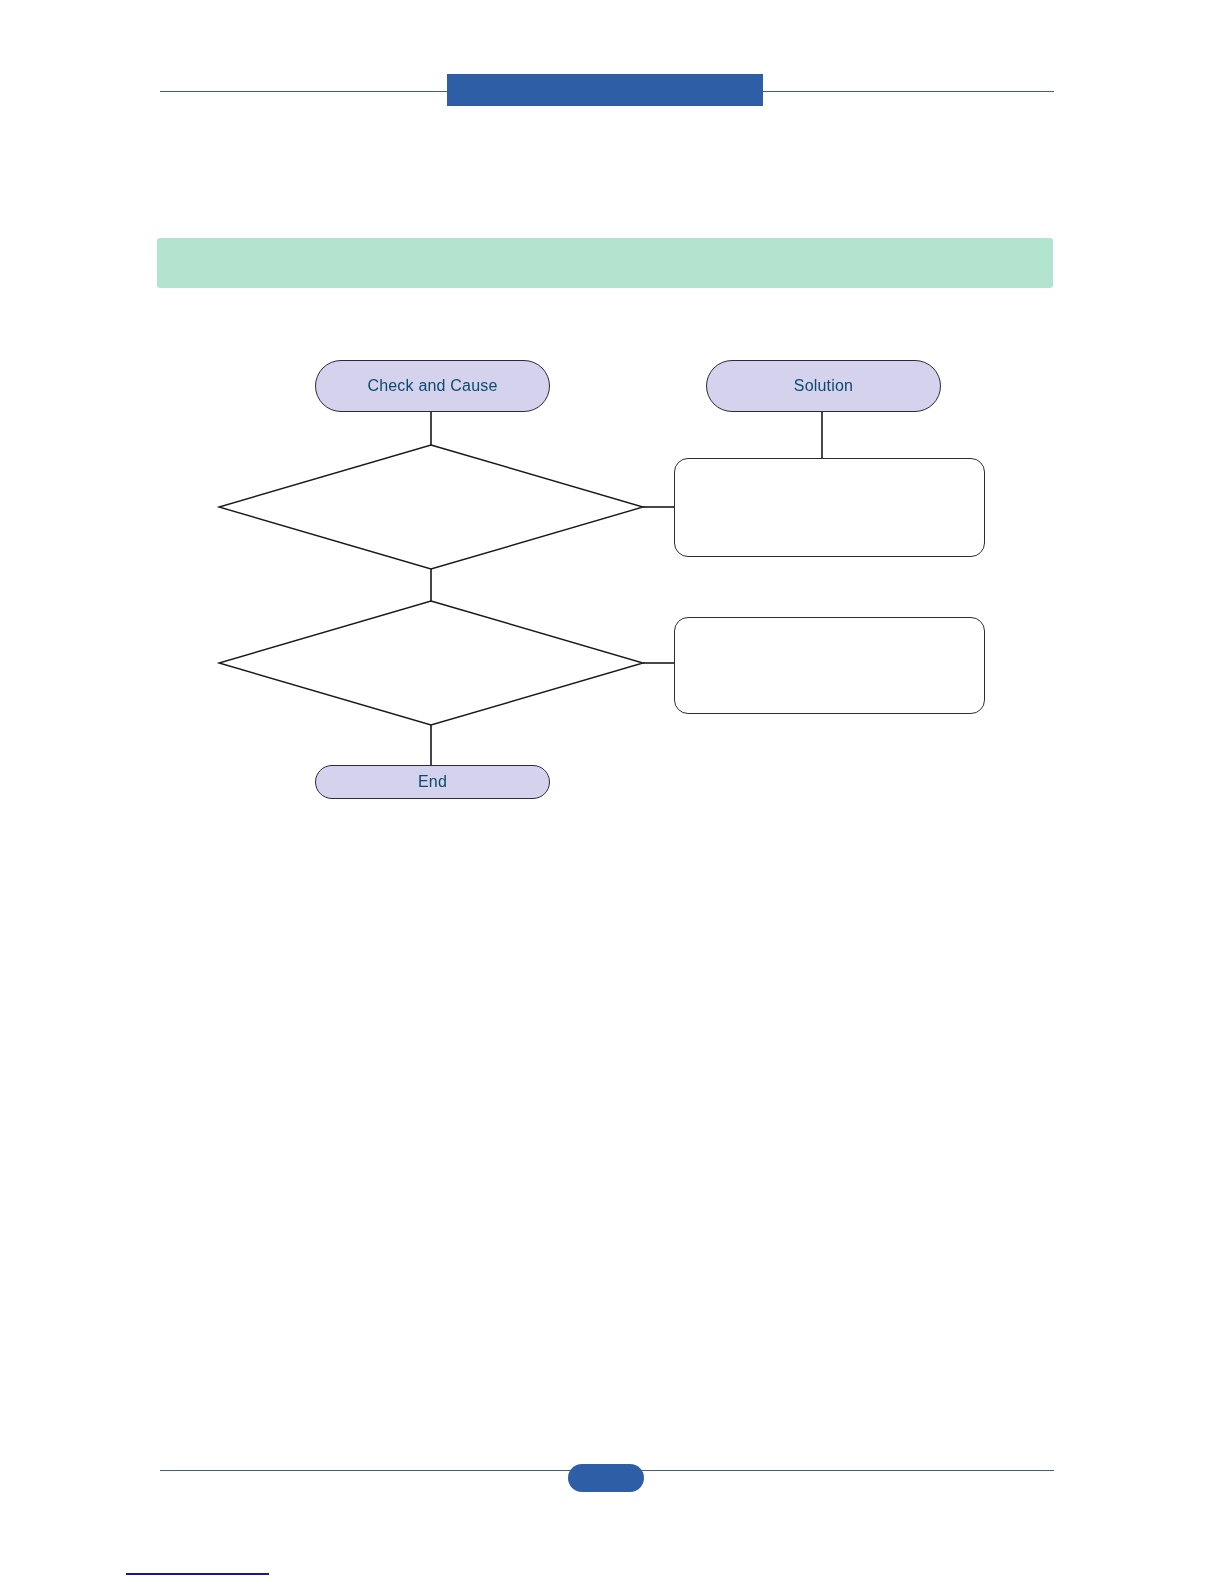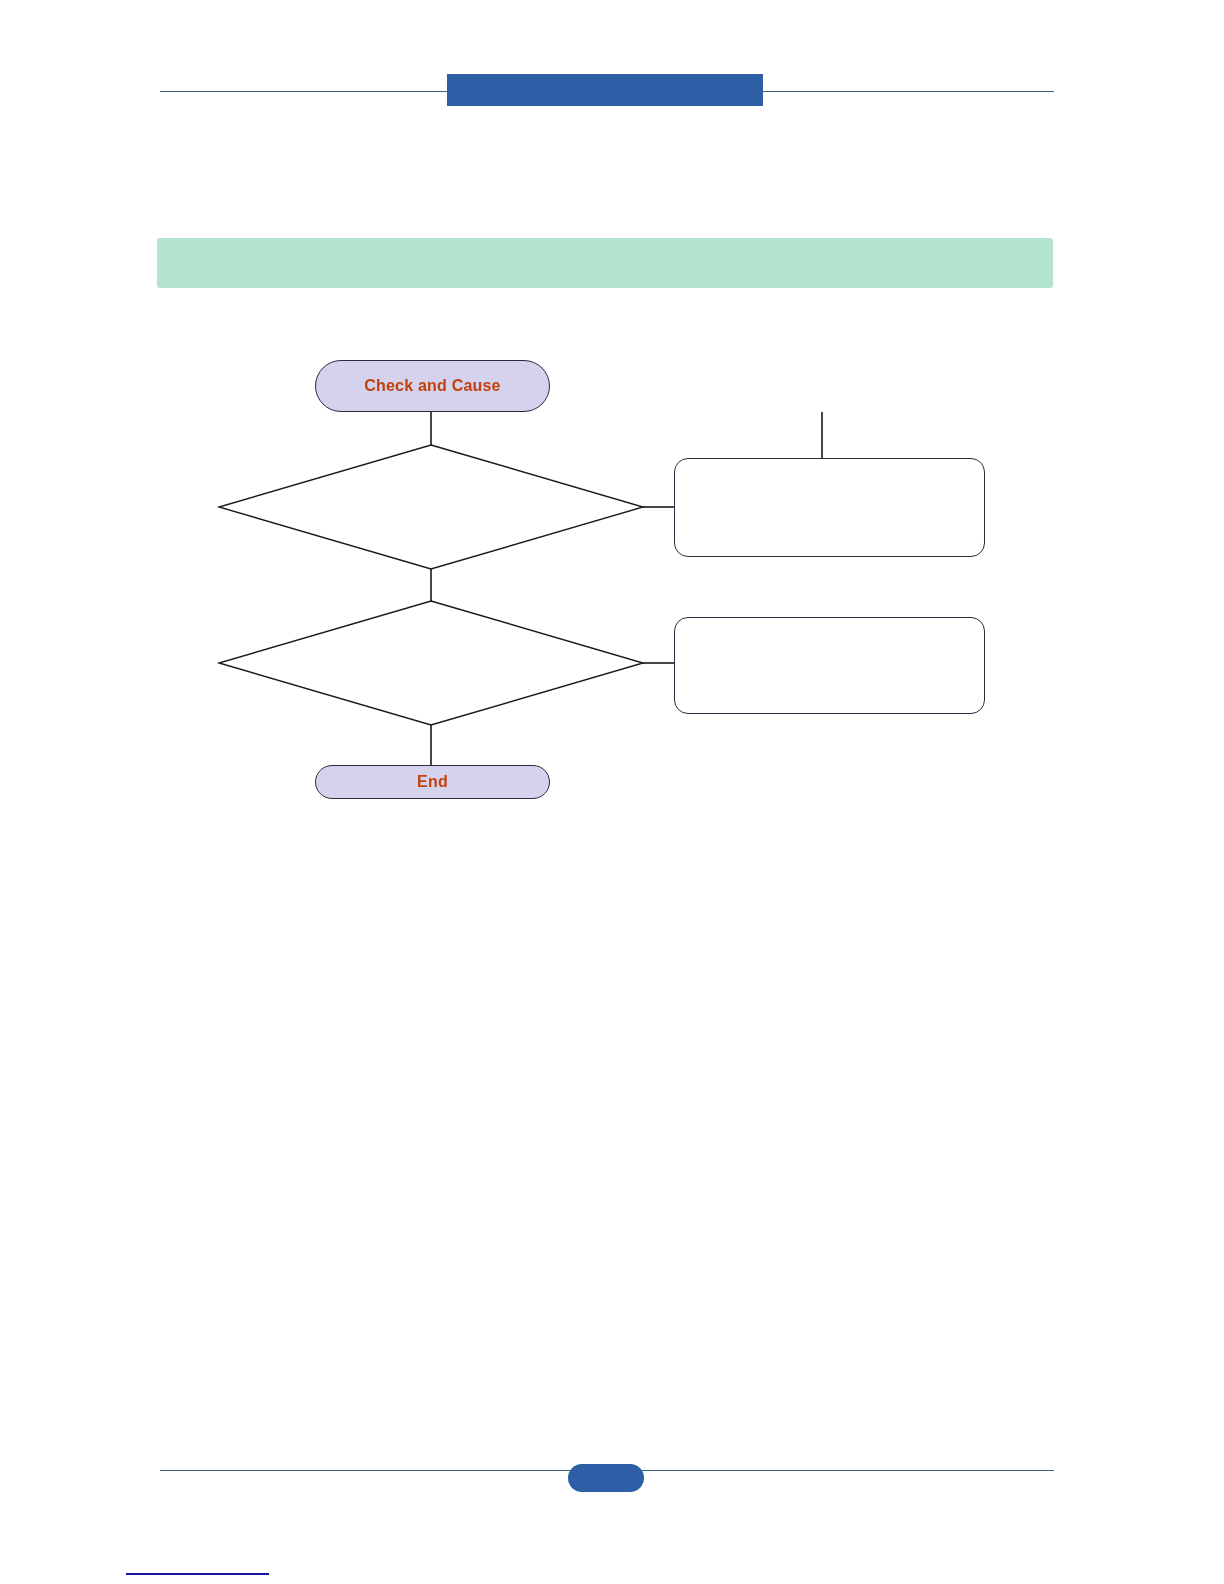--- a/index.html
+++ b/index.html
@@ -108,23 +108,23 @@
   
   .pill {
     position: absolute;
     box-sizing: border-box;
     background: #d4d2ec;
     border: 1.6px solid #2b2b3d;
     border-radius: 26px;
     display: flex;
     align-items: center;
     justify-content: center;
-    color: #c2410c;
+    color: #0c4a6e;
     font-size: 16px;
-    font-weight: bold;
+    font-weight: normal;
     letter-spacing: 0.2px;
   }
   .pill-check { left: 315px; top: 360px; width: 235px; height: 52px; }
   .pill-solution { left: 706px; top: 360px; width: 235px; height: 52px; }
   .pill-end { left: 315px; top: 765px; width: 235px; height: 34px; }
 
   
   .diamond-label {
     position: absolute;
     display: flex;
@@ -225,20 +225,21 @@
       <line x1="643" y1="663" x2="674" y2="663" stroke="#17171f" stroke-width="1.6"></line>
 
       <line x1="431" y1="725" x2="431" y2="765" stroke="#17171f" stroke-width="1.6"></line>
 
       <line x1="822" y1="412" x2="822" y2="458" stroke="#17171f" stroke-width="1.6"></line>
     </svg>
   </div>
 
   <div class="pill pill-check">Check and Cause</div>
 
+  <div class="pill pill-solution">Solution</div>
 
   <div class="diamond-label diamond-1"></div>
 
   <div class="diamond-label diamond-2"></div>
 
   <div class="proc-box proc-box-1"></div>
 
   <div class="proc-box proc-box-2"></div>
 
   <div class="pill pill-end">End</div>

